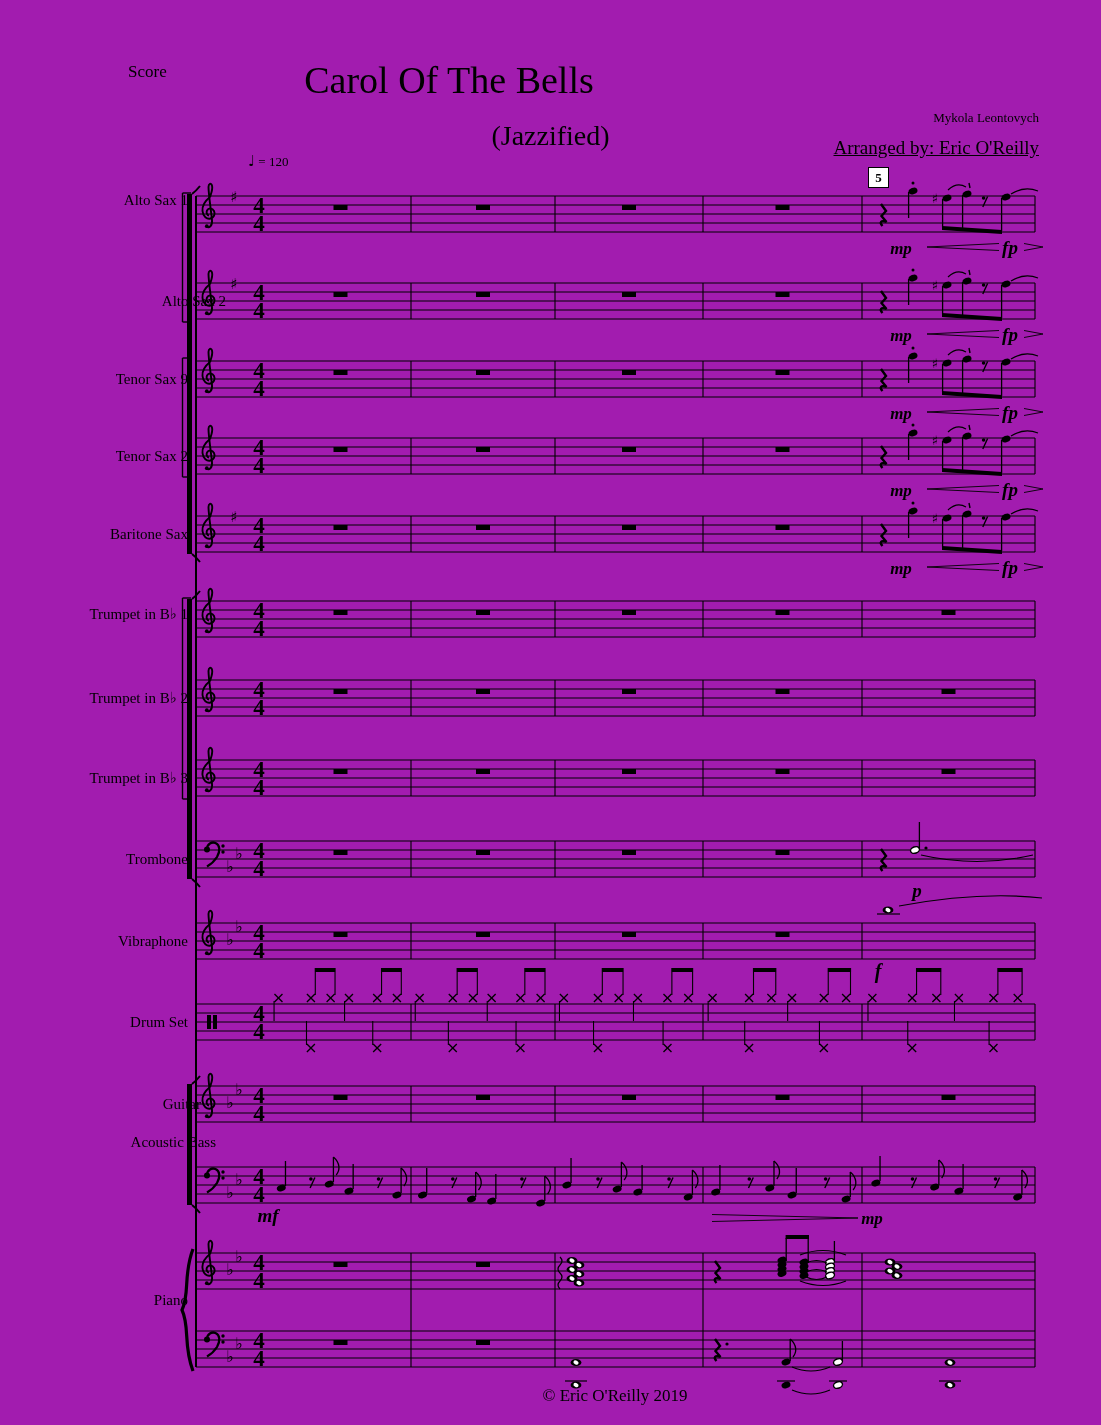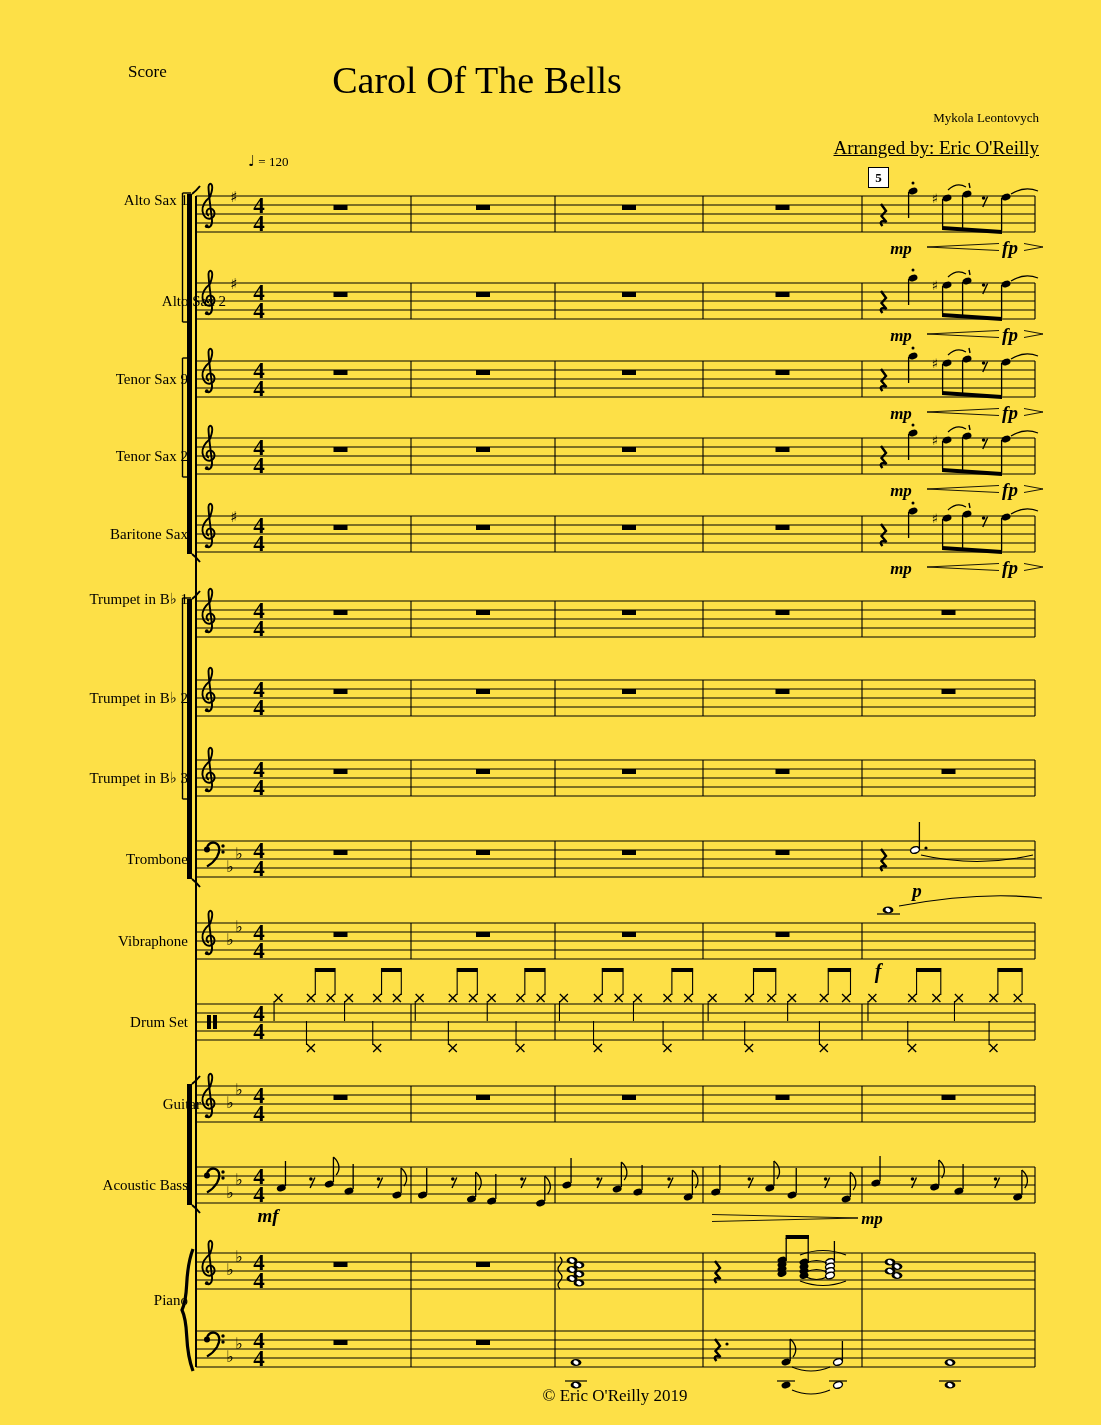--- a/index.html
+++ b/index.html
@@ -1,20 +1,20 @@
 <!DOCTYPE html>
 <html><head>
 <meta charset="utf-8">
 <style>
   html,body{margin:0;padding:0;background:#888;}
-  #page{position:relative;width:1101px;height:1425px;background:#fde047;overflow:hidden;
+  #page{position:relative;width:1101px;height:1425px;background:#a21caf;overflow:hidden;
         font-family:"Liberation Serif","DejaVu Serif",serif;color:#000;}
   .abs{position:absolute;}
   #score-label{left:128px;top:62px;font-size:17px;}
-  #title{left:0;top:58px;width:898px;text-align:center;font-size:38px;margin-left:28px;}
+  #title{left:0;top:58px;width:898px;text-align:center;font-size:38px;}
   #subtitle{left:0;top:120px;width:1101px;text-align:center;font-size:28px;}
   #composer{right:62px;top:110px;font-size:13px;text-align:right;}
   #arranger{right:62px;top:137px;font-size:19px;text-align:right;text-decoration:underline;}
   #tempo{left:248px;top:152px;font-size:13px;}
   #tempo .note{font-family:"DejaVu Sans",sans-serif;font-size:15px;}
   #rehearsal{left:868px;top:167px;width:19px;height:19px;border:1.4px solid #000;
              text-align:center;font-size:13px;font-weight:bold;line-height:19px;background:#fff;}
   #copyright{left:0;top:1386px;width:1230px;text-align:center;font-size:17px;}
   .inst-label{position:absolute;left:0;width:188px;text-align:right;font-size:15px;
               line-height:16px;white-space:nowrap;
@@ -22,20 +22,21 @@
   svg text.dyn{font-family:"Liberation Serif",serif;font-weight:bold;font-style:italic;}
   svg text.acc{font-family:"DejaVu Sans",sans-serif;}
   svg text.tsig{font-family:"Liberation Serif",serif;font-weight:bold;}
 </style>
 </head>
 <body>
 
 <div id="page">
   <div class="abs" id="score-label">Score</div>
   <div class="abs" id="title">Carol Of The Bells</div>
+  <div class="abs" id="subtitle">(Jazzified)</div>
   <div class="abs" id="composer">Mykola Leontovych</div>
   <div class="abs" id="arranger">Arranged by: Eric O'Reilly</div>
   <div class="abs" id="tempo">
     <span class="note">♩</span>
     <span>= 120</span>
   </div>
   <div class="abs" id="rehearsal">5</div>
 
   <svg id="music" class="abs" style="left:0;top:0;" width="1101" height="1425" viewBox="0 0 1101 1425">
       <g>
@@ -804,25 +805,25 @@
       <path d="M192,1205 Q196,1208 200,1213" stroke="#000" stroke-width="2" fill="none"></path>
       <path d="M193,1249 C183,1275 190,1293 182,1310 C190,1327 183,1345 193,1371" stroke="#000" stroke-width="3.2" fill="none"></path>
     </svg>
 
   <div id="labels">
       <div class="inst-label" style="top: 192px;">Alto Sax 1</div>
       <div class="inst-label" style="top: 293px; margin-left: 38px;">Alto Sax 2</div>
       <div class="inst-label" style="top: 371px;">Tenor Sax 9</div>
       <div class="inst-label" style="top: 448px;">Tenor Sax 2</div>
       <div class="inst-label" style="top: 526px;">Baritone Sax</div>
-      <div class="inst-label" style="top: 591px;">Trumpet in B♭ 1</div>
+      <div class="inst-label" style="top: 606px;">Trumpet in B♭ 1</div>
       <div class="inst-label" style="top: 690px;">Trumpet in B♭ 2</div>
       <div class="inst-label" style="top: 770px;">Trumpet in B♭ 3</div>
       <div class="inst-label" style="top: 851px;">Trombone</div>
       <div class="inst-label" style="top: 933px;">Vibraphone</div>
       <div class="inst-label" style="top: 1014px;">Drum Set</div>
       <div class="inst-label" style="top: 1096px; padding-left: 13px;">Guitar</div>
-      <div class="inst-label" style="top: 1177px;">Acoustic Bass</div>
+      <div class="inst-label" style="top: 1134px; margin-left: 28px;">Acoustic Bass</div>
       <div class="inst-label" style="top: 1292px;">Piano</div>
     </div>
 
   <div class="abs" id="copyright">© Eric O'Reilly 2019</div>
 </div>
 
 </body></html>

